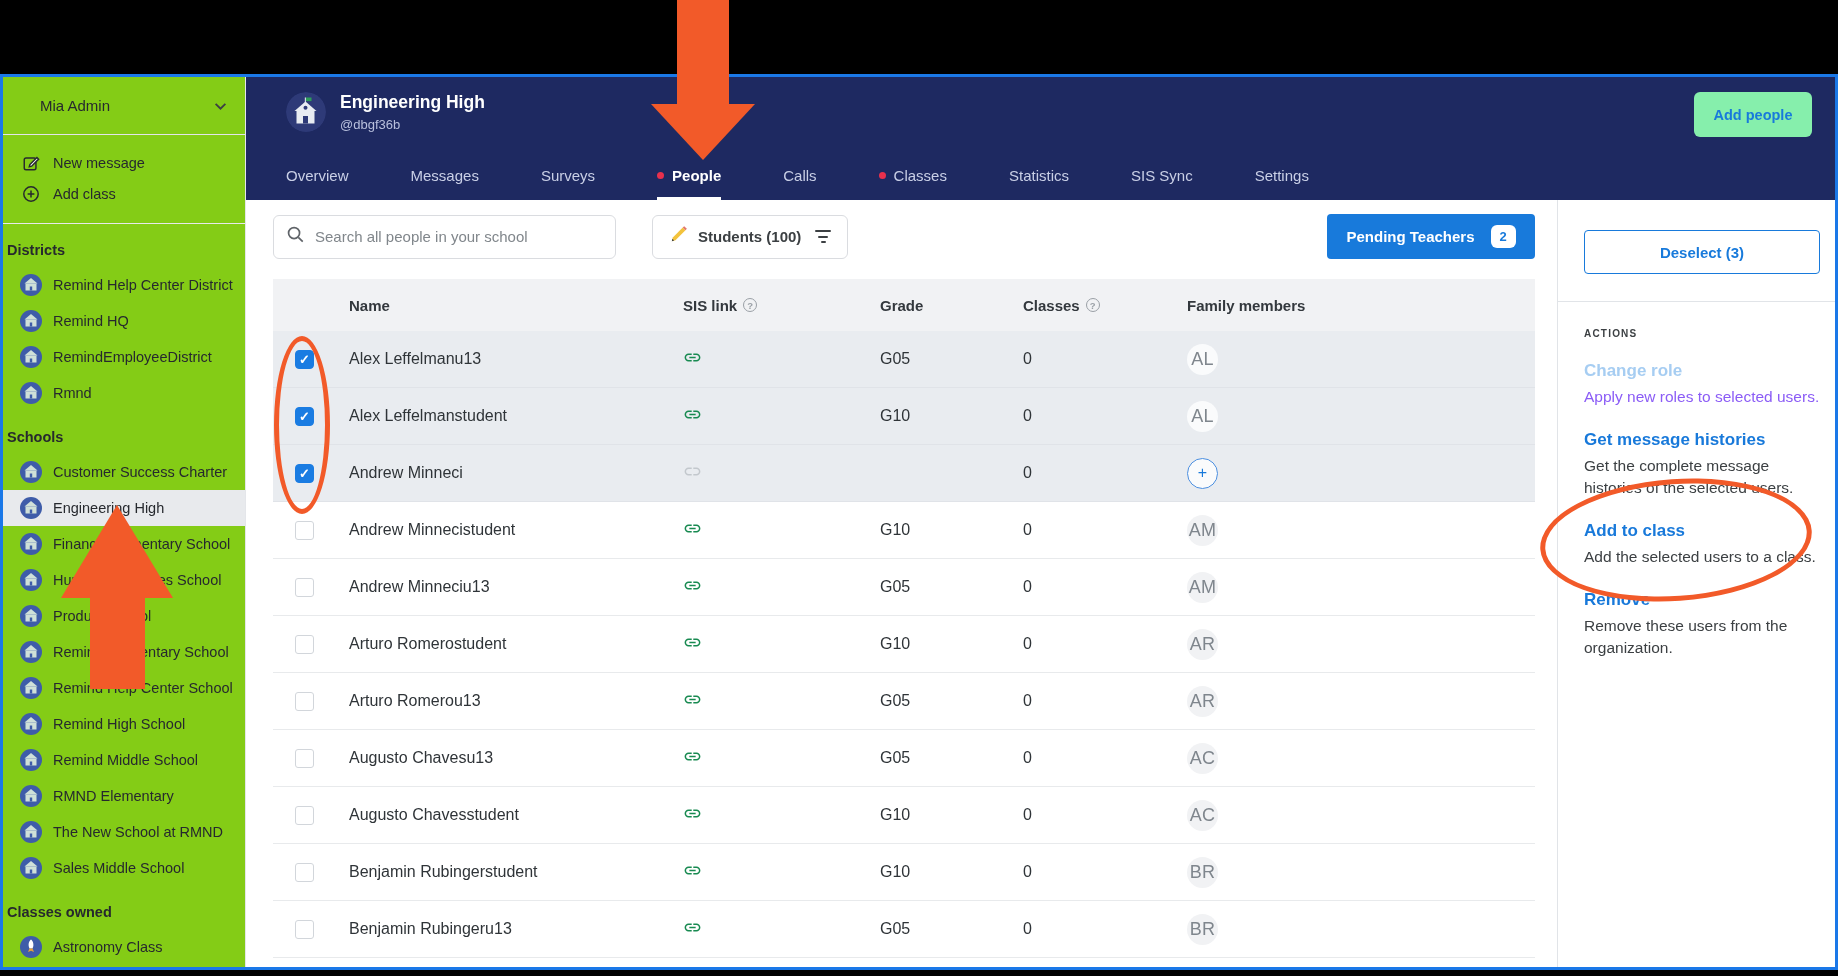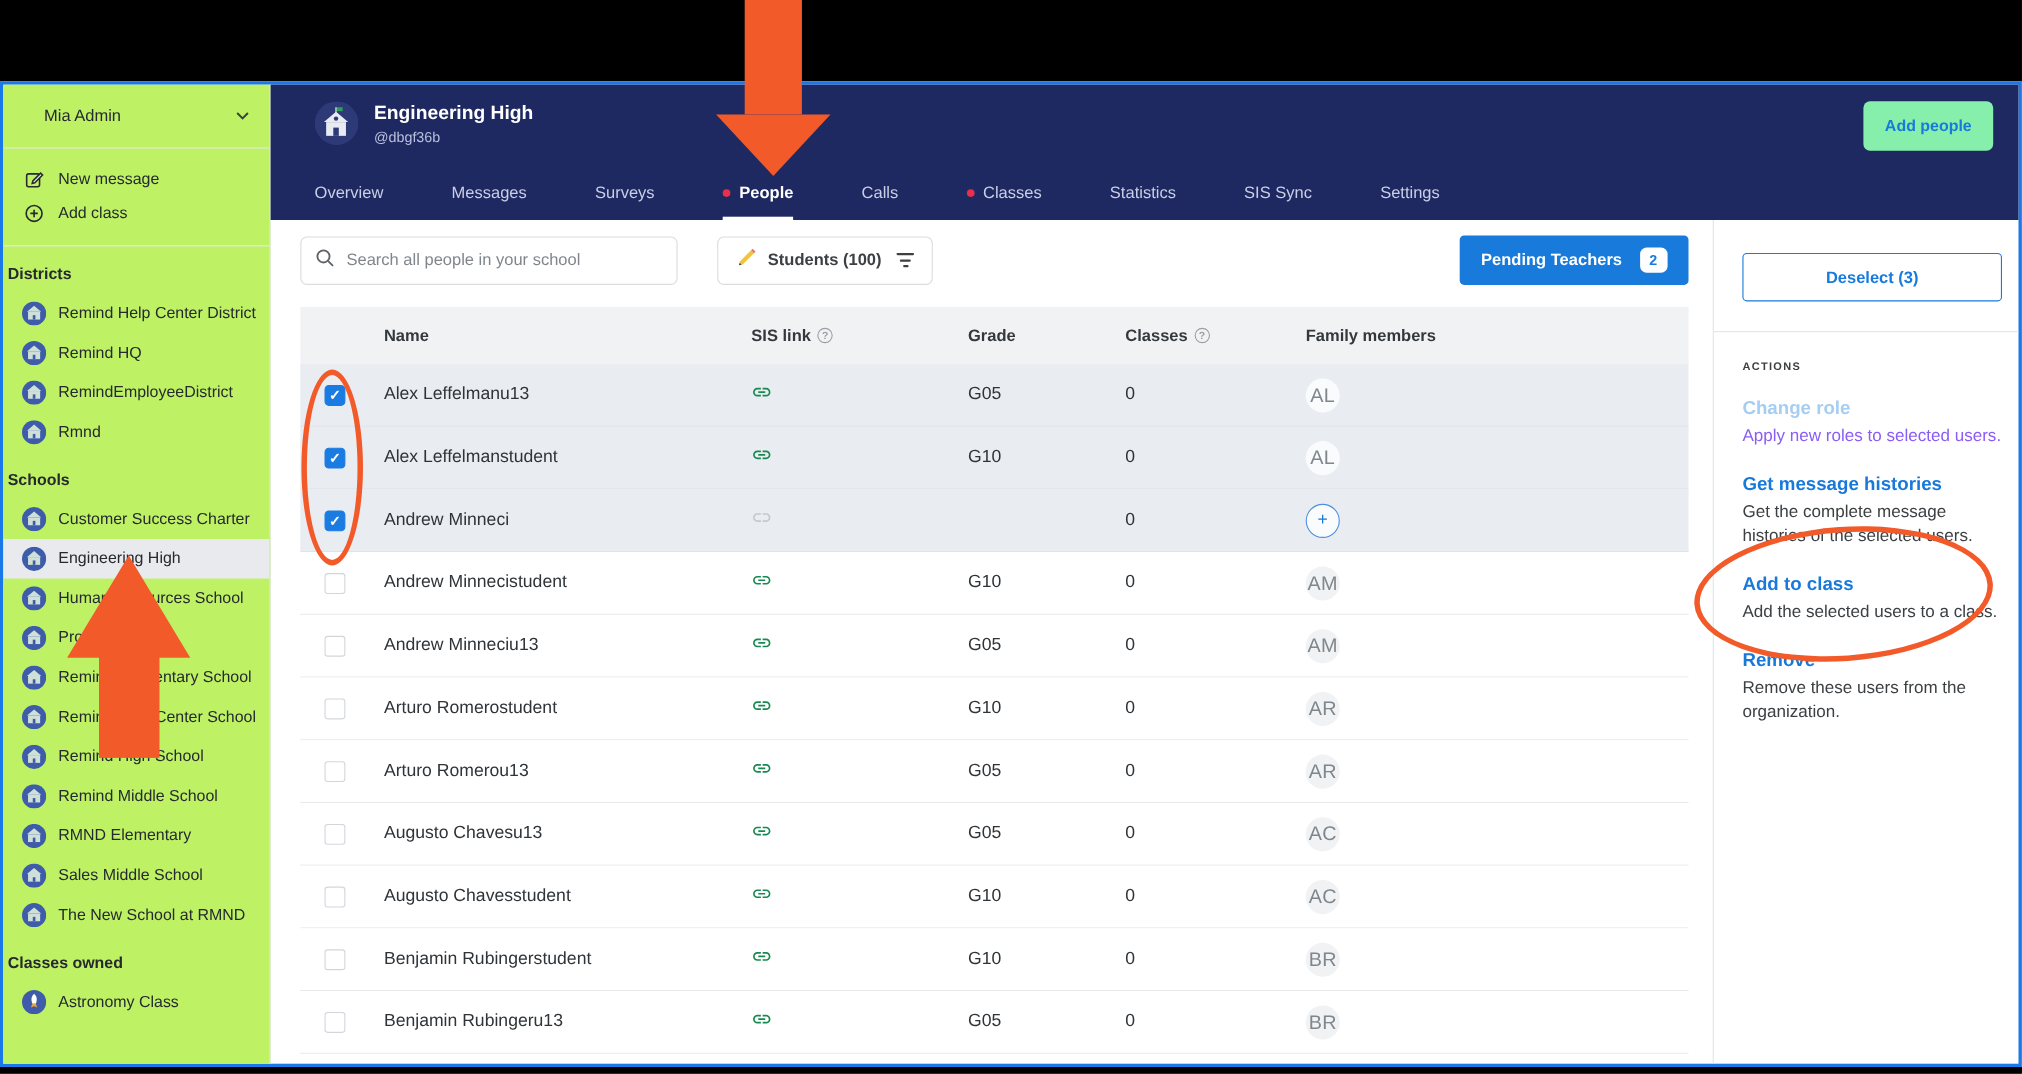--- a/index.html
+++ b/index.html
@@ -4,21 +4,21 @@
 <style>
   * { margin:0; padding:0; box-sizing:border-box; }
   html,body { width:1838px; height:976px; background:#000; overflow:hidden;
               font-family:"Liberation Sans", sans-serif; }
 
   
   .app-window { position:absolute; left:0; top:74px; width:1838px; height:896px;
     border:3px solid #1a78e8; background:#fff; display:flex; }
 
   
-  .sidebar { width:243px; height:100%; background:#bef264; flex:0 0 243px;
+  .sidebar { width:243px; height:100%; background:#84cc16; flex:0 0 243px;
     border-right:1px solid #e4e6ea; overflow:hidden; position:relative; }
   .account { height:58px; display:flex; align-items:center; padding:0 18px 0 37px;
     border-bottom:1px solid #e2e5e9; cursor:pointer; }
   .account-name { font-size:15px; color:#26292e; flex:1; }
   .side-actions { padding:12px 0 14px 0; border-bottom:1px solid #e7e9ec; }
   .srow { display:flex; align-items:center; height:31px; padding:0 10px 0 16px;
     cursor:pointer; color:#26292e; }
   .srow .sicon { width:24px; display:flex; justify-content:center; margin-right:10px; }
   .srow .slabel { font-size:14.5px; white-space:nowrap; }
   .section { padding-top:10px; }
@@ -231,20 +231,31 @@
   </div>
             <div class="srow side-item">
     <span class="org-icon">
                 <svg width="22" height="22" viewBox="0 0 22 22">
                   <circle cx="11" cy="11" r="11" fill="#3e5ca9"></circle>
                   <polygon points="11,4 4.5,9.5 17.5,9.5" fill="#cfe0d8"></polygon>
                   <rect x="5.5" y="9.5" width="11" height="7" fill="#cfe0d8"></rect>
                   <rect x="9.8" y="12.5" width="2.4" height="4" fill="#3e5ca9"></rect>
                 </svg>
               </span>
+    <span class="slabel">Finance Elementary School</span>
+  </div>
+            <div class="srow side-item">
+    <span class="org-icon">
+                <svg width="22" height="22" viewBox="0 0 22 22">
+                  <circle cx="11" cy="11" r="11" fill="#3e5ca9"></circle>
+                  <polygon points="11,4 4.5,9.5 17.5,9.5" fill="#cfe0d8"></polygon>
+                  <rect x="5.5" y="9.5" width="11" height="7" fill="#cfe0d8"></rect>
+                  <rect x="9.8" y="12.5" width="2.4" height="4" fill="#3e5ca9"></rect>
+                </svg>
+              </span>
     <span class="slabel">Human Resources School</span>
   </div>
             <div class="srow side-item">
     <span class="org-icon">
                 <svg width="22" height="22" viewBox="0 0 22 22">
                   <circle cx="11" cy="11" r="11" fill="#3e5ca9"></circle>
                   <polygon points="11,4 4.5,9.5 17.5,9.5" fill="#cfe0d8"></polygon>
                   <rect x="5.5" y="9.5" width="11" height="7" fill="#cfe0d8"></rect>
                   <rect x="9.8" y="12.5" width="2.4" height="4" fill="#3e5ca9"></rect>
                 </svg>
@@ -308,32 +319,32 @@
   </div>
             <div class="srow side-item">
     <span class="org-icon">
                 <svg width="22" height="22" viewBox="0 0 22 22">
                   <circle cx="11" cy="11" r="11" fill="#3e5ca9"></circle>
                   <polygon points="11,4 4.5,9.5 17.5,9.5" fill="#cfe0d8"></polygon>
                   <rect x="5.5" y="9.5" width="11" height="7" fill="#cfe0d8"></rect>
                   <rect x="9.8" y="12.5" width="2.4" height="4" fill="#3e5ca9"></rect>
                 </svg>
               </span>
+    <span class="slabel">The New School at RMND</span>
+  </div>
+            <div class="srow side-item">
+    <span class="org-icon">
+                <svg width="22" height="22" viewBox="0 0 22 22">
+                  <circle cx="11" cy="11" r="11" fill="#3e5ca9"></circle>
+                  <polygon points="11,4 4.5,9.5 17.5,9.5" fill="#cfe0d8"></polygon>
+                  <rect x="5.5" y="9.5" width="11" height="7" fill="#cfe0d8"></rect>
+                  <rect x="9.8" y="12.5" width="2.4" height="4" fill="#3e5ca9"></rect>
+                </svg>
+              </span>
     <span class="slabel">Sales Middle School</span>
-  </div>
-            <div class="srow side-item">
-    <span class="org-icon">
-                <svg width="22" height="22" viewBox="0 0 22 22">
-                  <circle cx="11" cy="11" r="11" fill="#3e5ca9"></circle>
-                  <polygon points="11,4 4.5,9.5 17.5,9.5" fill="#cfe0d8"></polygon>
-                  <rect x="5.5" y="9.5" width="11" height="7" fill="#cfe0d8"></rect>
-                  <rect x="9.8" y="12.5" width="2.4" height="4" fill="#3e5ca9"></rect>
-                </svg>
-              </span>
-    <span class="slabel">The New School at RMND</span>
   </div>
           </div>
   </div>
         <div class="section">
     <div class="stitle">Classes owned</div>
     <div class="sitems">
             <div class="srow side-item">
     <span class="org-icon">
                 <svg width="22" height="22" viewBox="0 0 22 22">
                   <circle cx="11" cy="11" r="11" fill="#3e5ca9"></circle>

